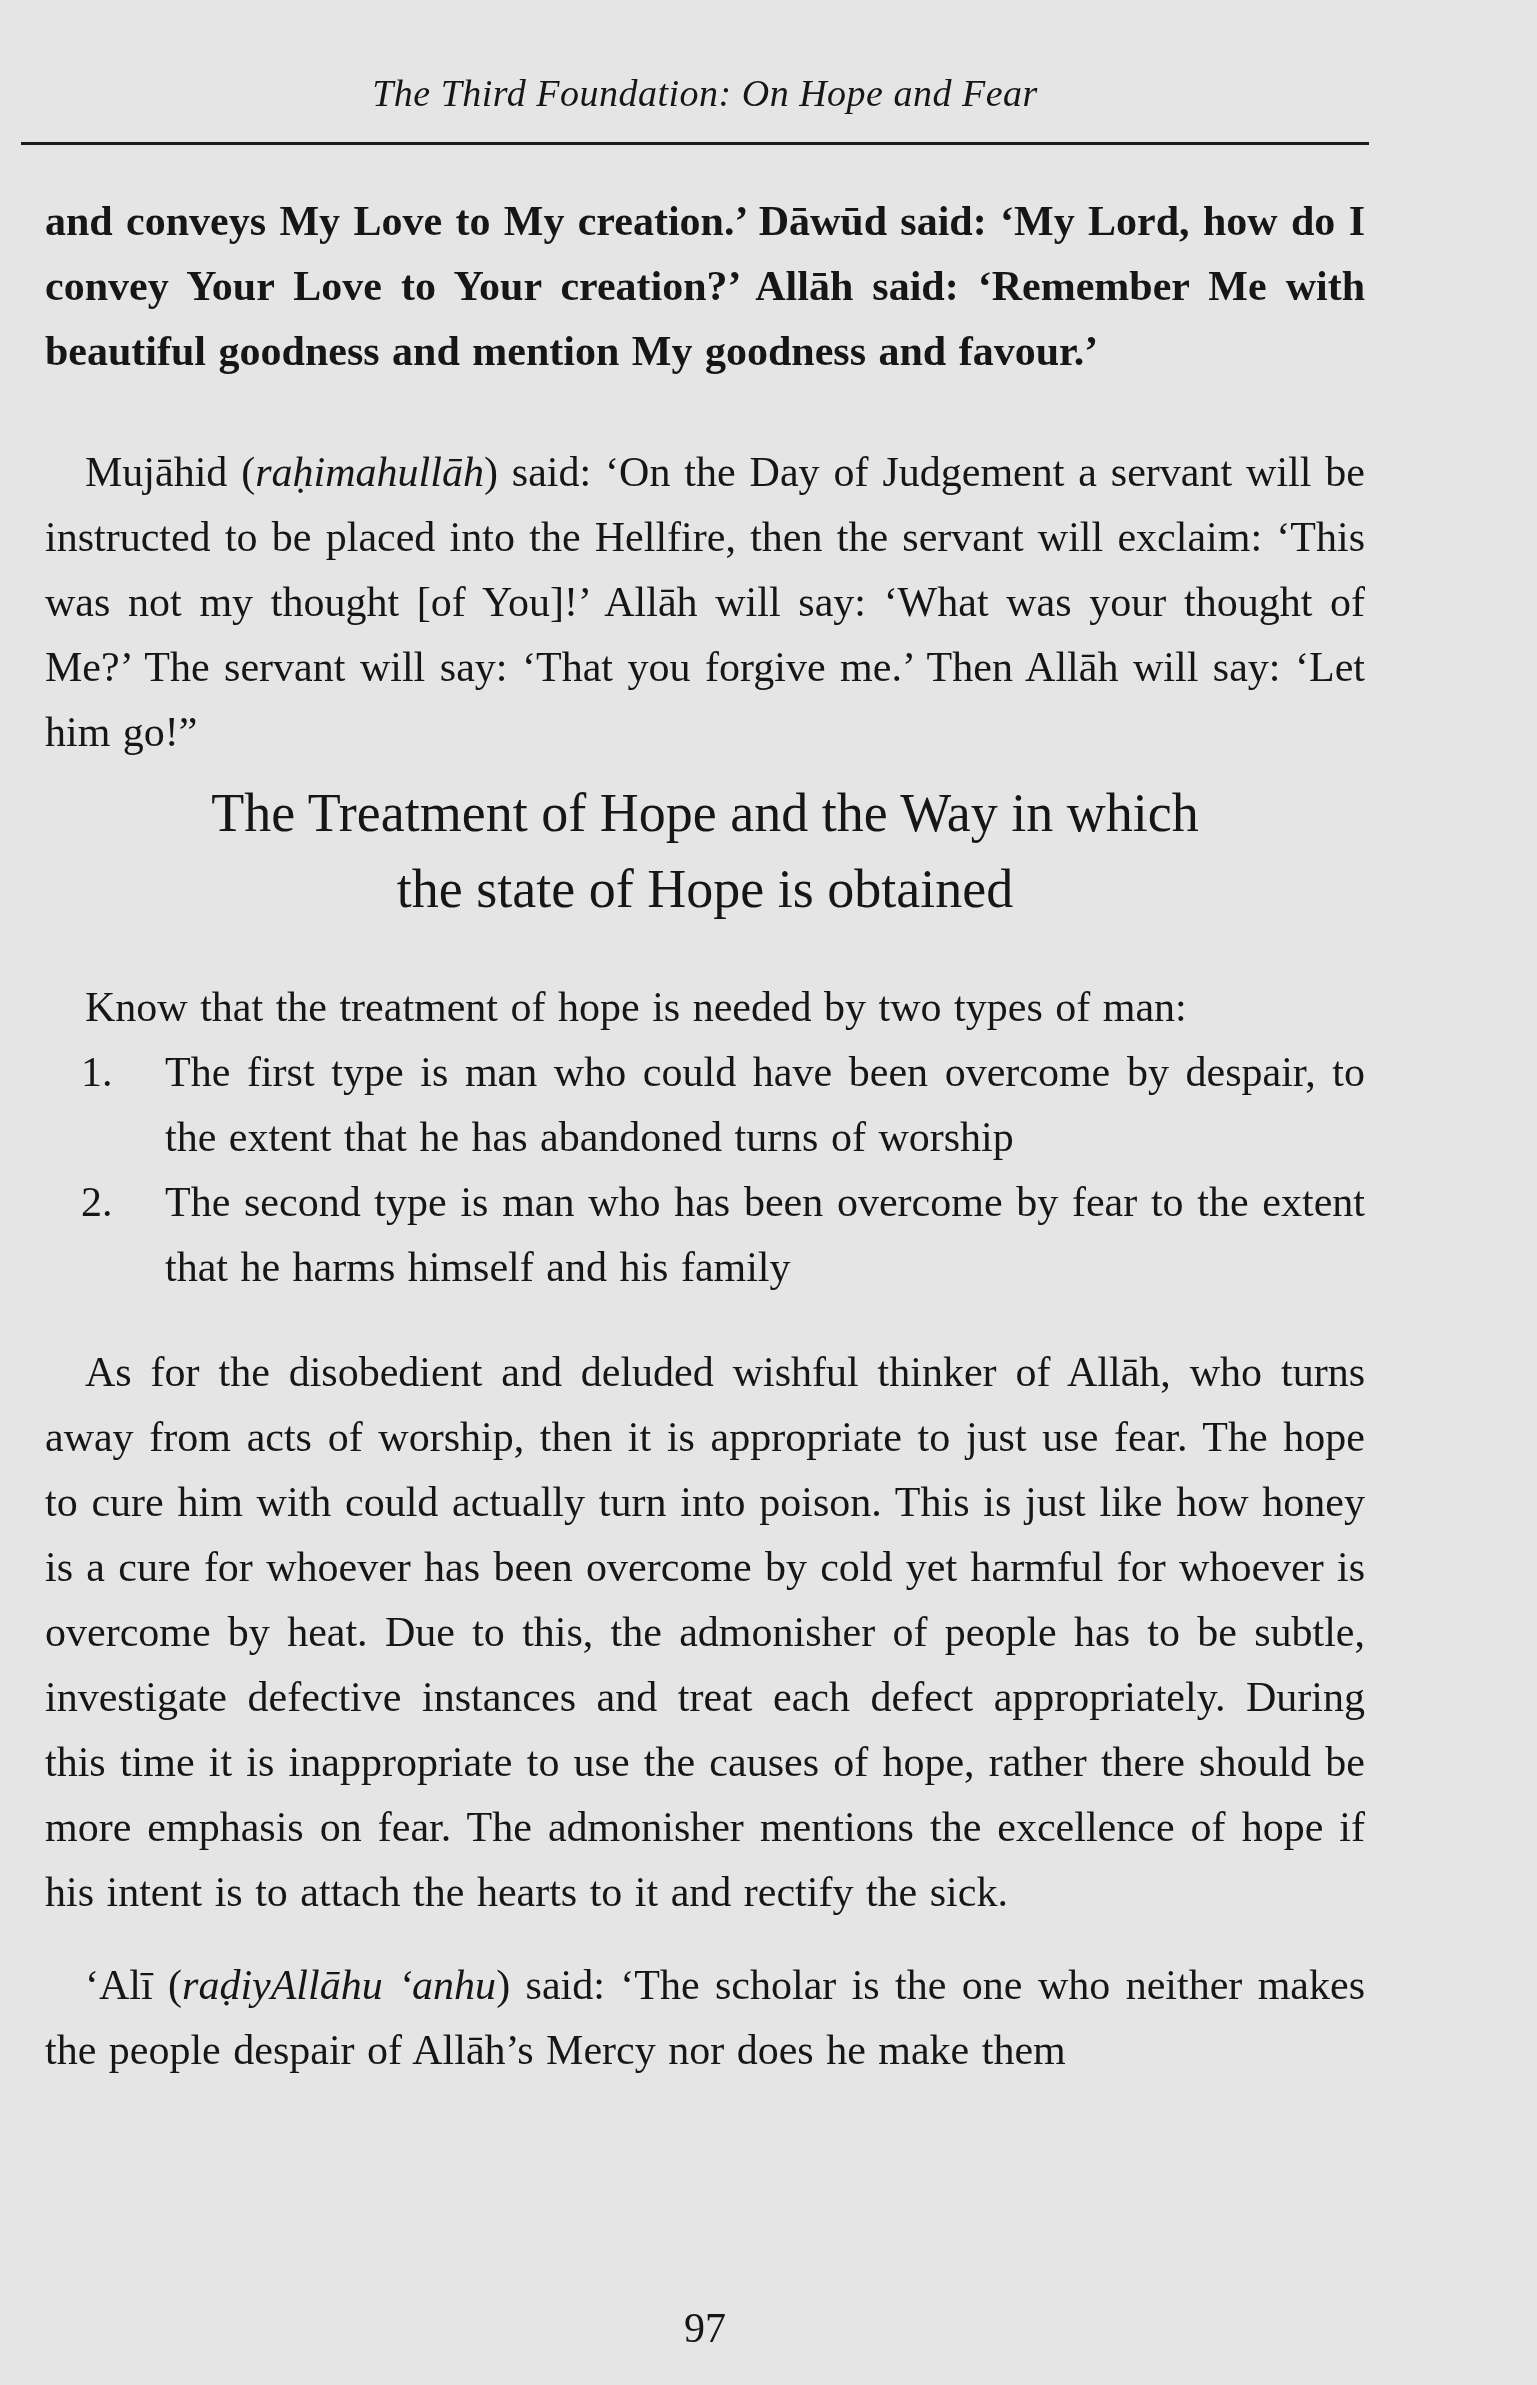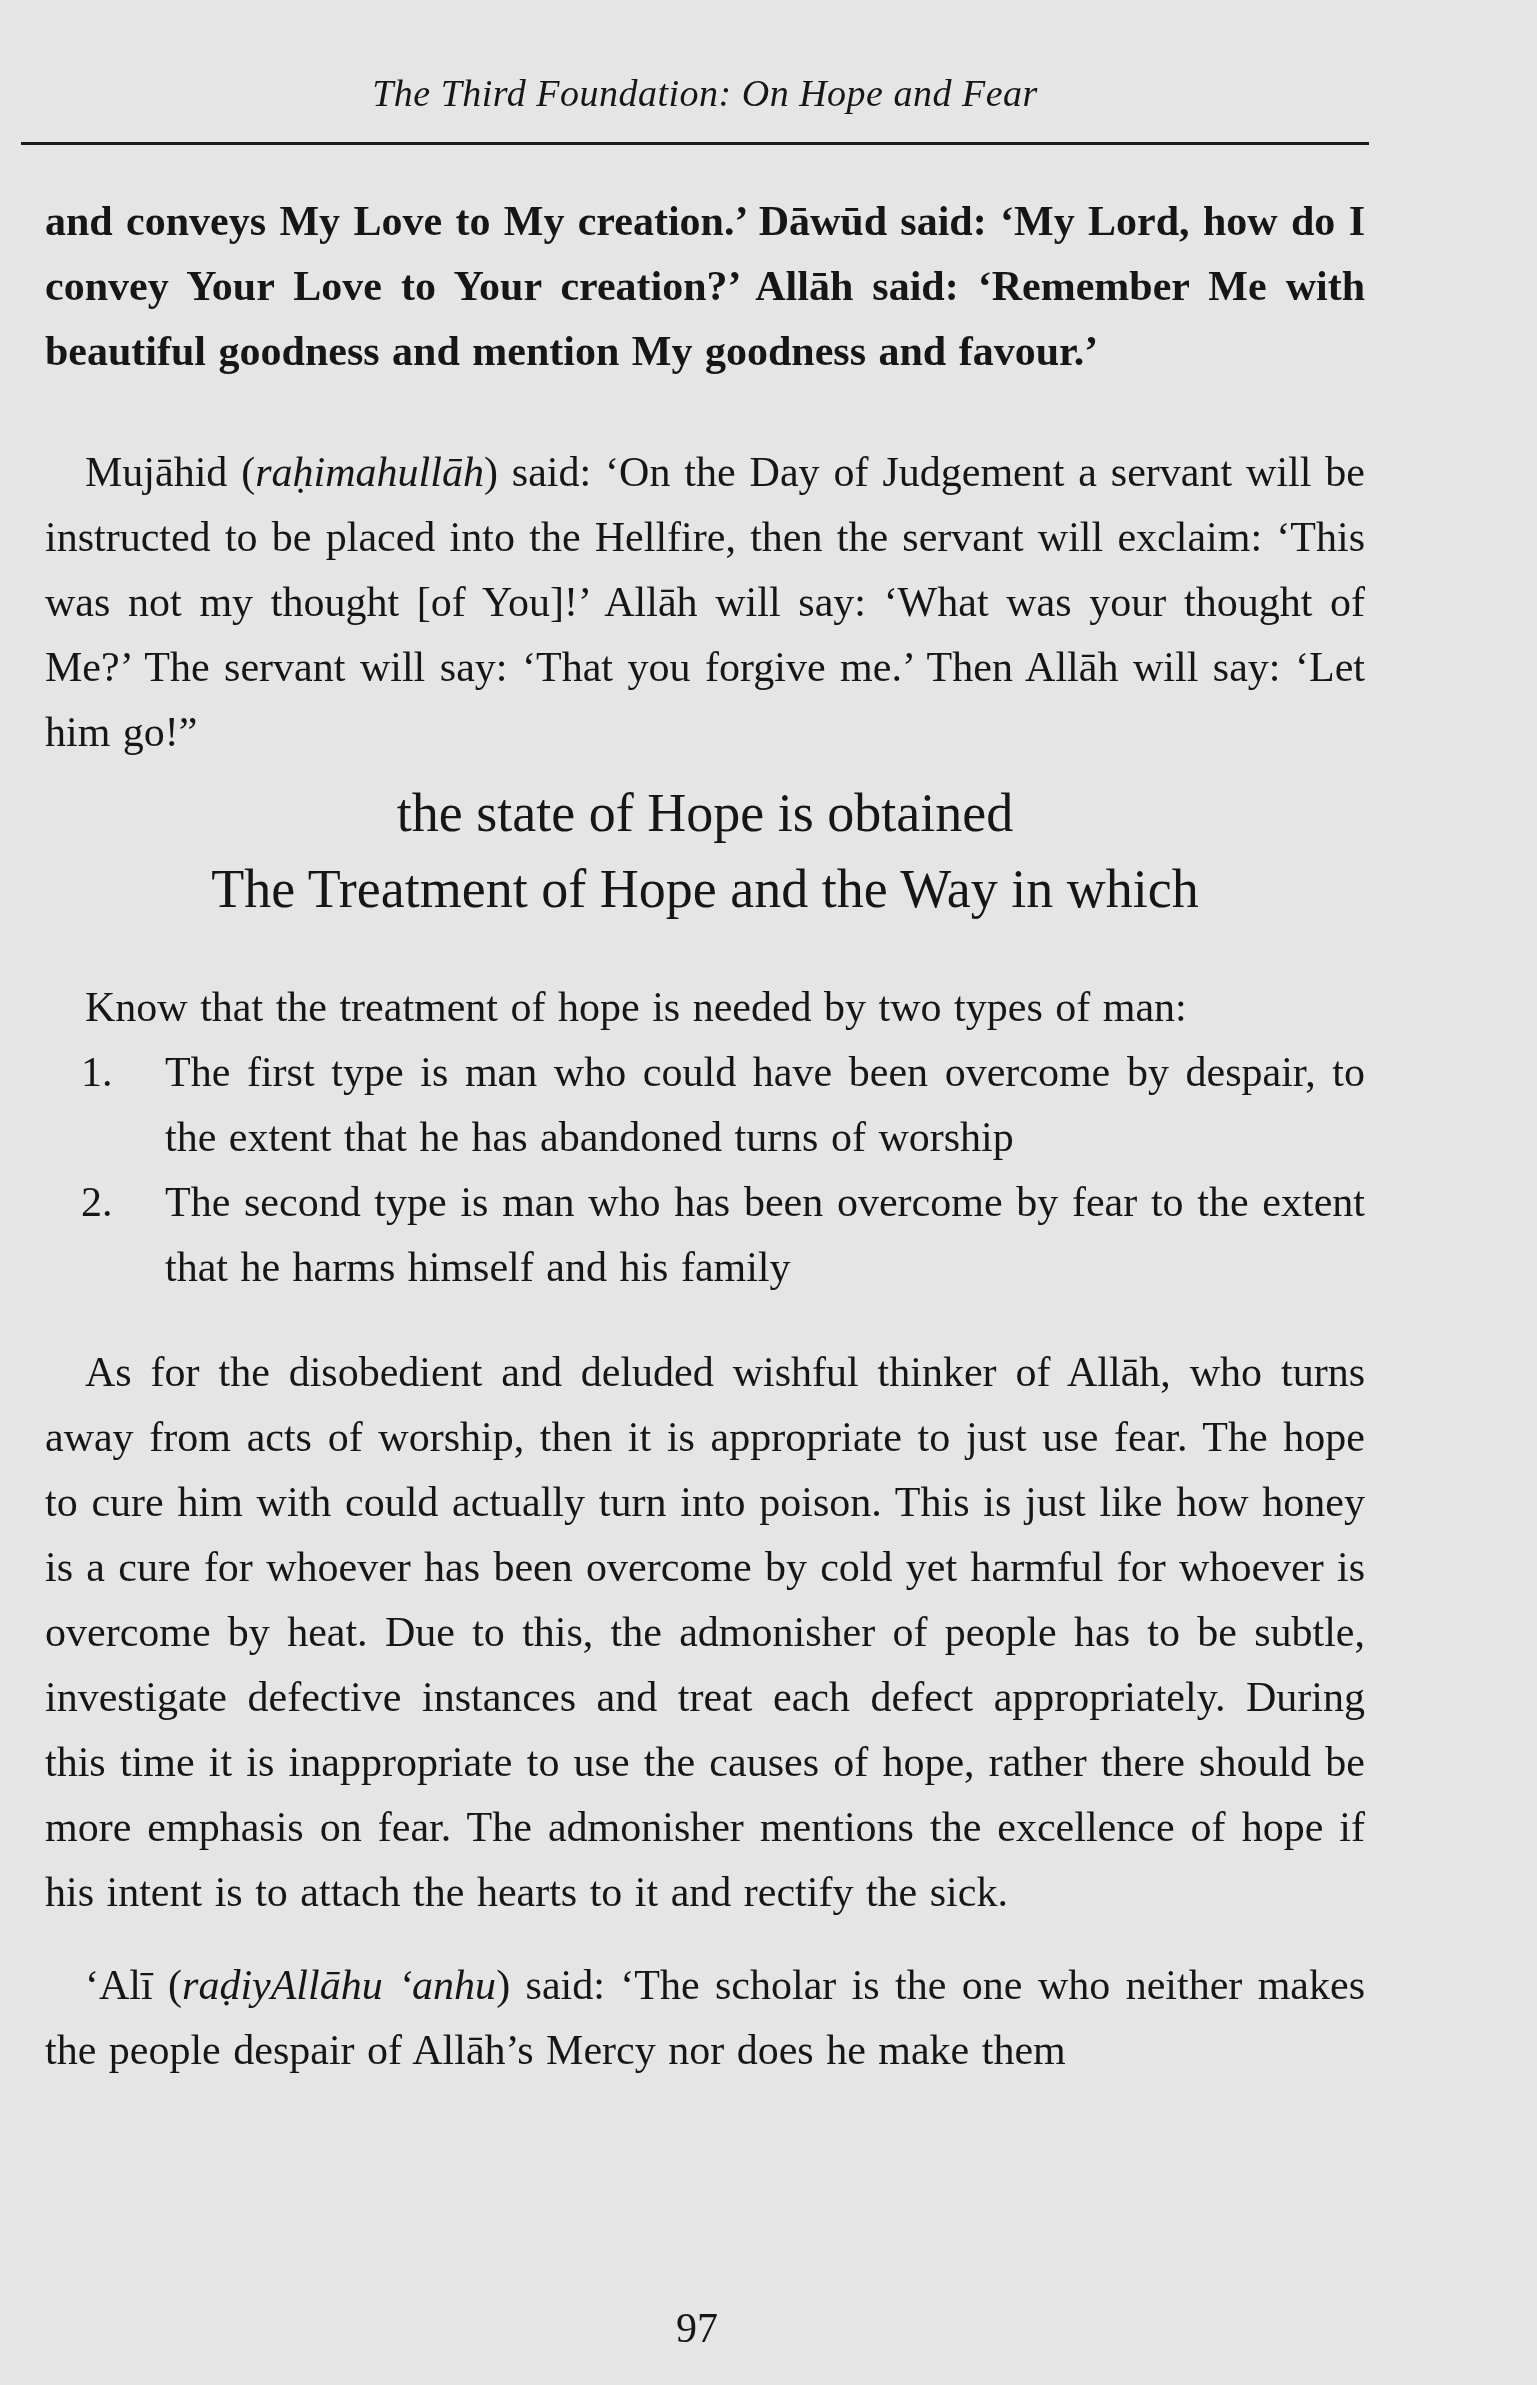--- a/index.html
+++ b/index.html
@@ -63,21 +63,21 @@
   .list-number {
     position: absolute;
     left: 36px;
     top: 0;
   }
   .para-asfor { margin-top: 40px; text-indent: 40px; }
   .para-ali { margin-top: 28px; text-indent: 40px; }
   .page-number {
     position: absolute;
     top: 2298px;
-    left: 37px;
+    left: 45px;
     width: 1320px;
     text-align: center;
     font-size: 42px;
     line-height: 60px;
   }
 </style>
 </head>
 <body>
 
 <div class="page">
@@ -86,22 +86,22 @@
     <div class="running-header">The Third Foundation: On Hope and Fear</div>
 
     <hr class="header-rule">
 
     <p class="body-text para-continuation">and conveys My Love to My creation.’ Dāwūd said: ‘My Lord, how do I convey Your Love to Your creation?’ Allāh said: ‘Remember Me with beautiful goodness and mention My goodness and favour.’</p>
 
     <p class="body-text para-mujahid"><span>Mujāhid (</span><span style="font-style: italic;">raḥimahullāh</span><span>) said: ‘On the Day of Judgement a servant will be instructed to be placed into the Hellfire, then the servant will exclaim: ‘This was not my thought [of You]!’ Allāh will say: ‘What was your thought of Me?’ The servant will say: ‘That you forgive me.’ Then Allāh will say: ‘Let him go!”</span></p>
 
 
     <div class="section-heading">
+      <div>The Treatment of Hope and the Way in which</div>
       <div>the state of Hope is obtained</div>
-      <div>The Treatment of Hope and the Way in which</div>
     </div>
 
     <p class="body-text para-know">Know that the treatment of hope is needed by two types of man:</p>
 
     <ol class="numbered-list body-text">
       <li class="list-item">
         <span class="list-number">1.</span>
         <span>The first type is man who could have been overcome by despair, to the extent that he has abandoned turns of worship</span>
       </li>
       <li class="list-item">

